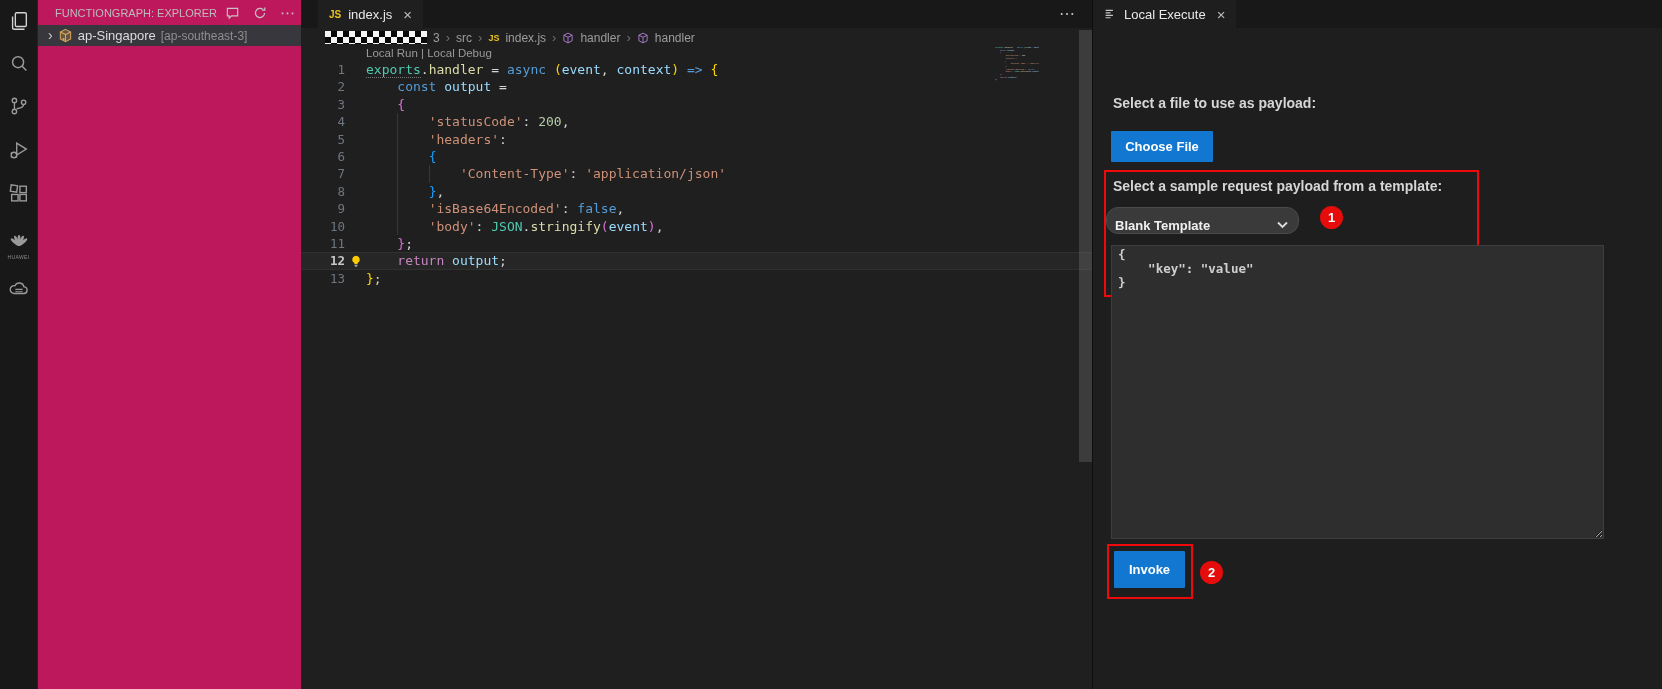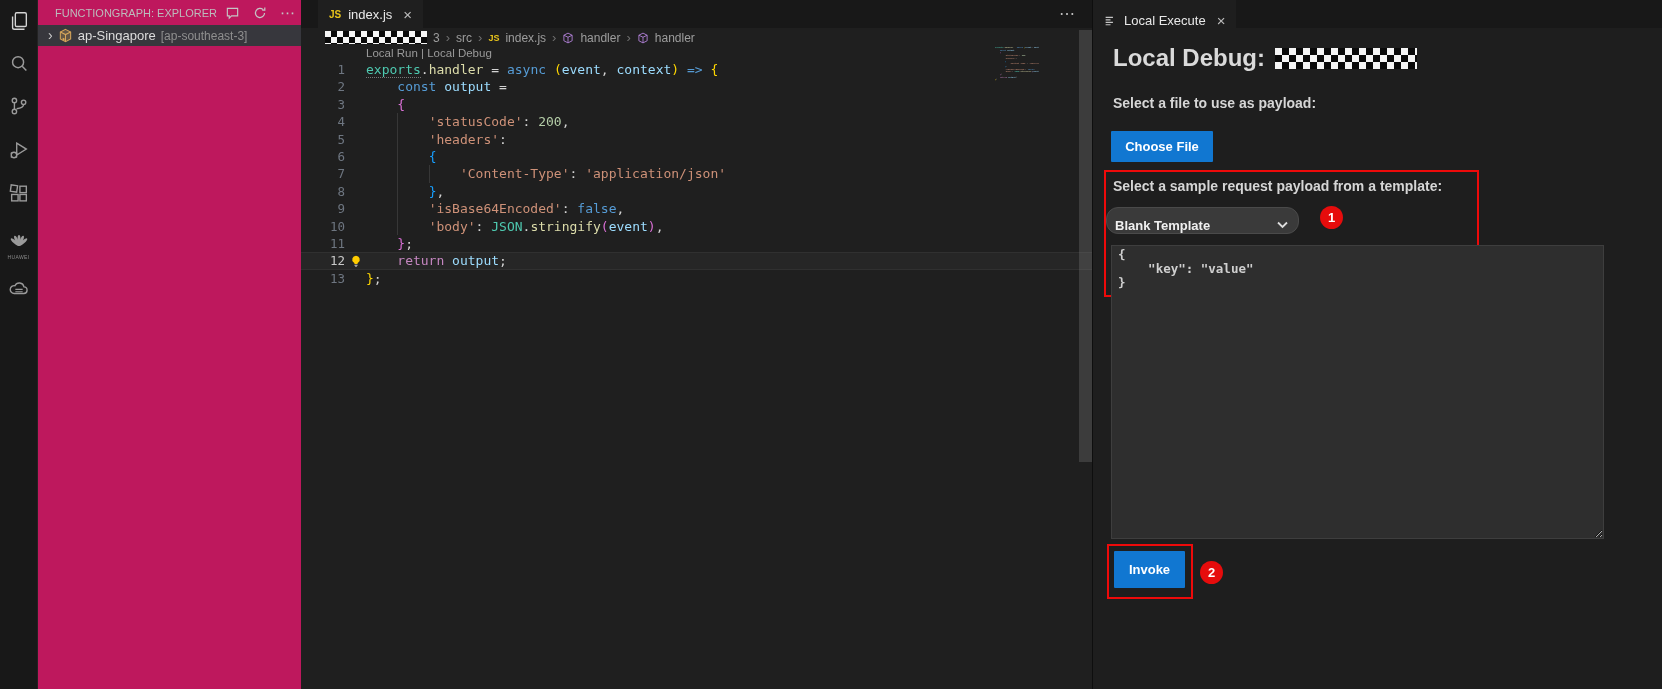--- a/index.html
+++ b/index.html
@@ -32,36 +32,36 @@
   #editor-more{right:15px;top:4px;color:#bdbdbd;font-size:16px;letter-spacing:2px;}
   #breadcrumb{left:24px;top:29px;height:17px;display:flex;align-items:center;gap:6px;font-size:12px;color:#9d9d9d;white-space:nowrap;}
   .bc-sep{color:#6f6f6f;font-size:13px;}
   .checker{background:conic-gradient(#0a0a0a 0 25%, #f5f5f5 0 50%, #0a0a0a 0 75%, #f5f5f5 0) 0 0/14px 14px;}
   #bc-checker{width:102px;height:13px;background-size:12px 12px;}
   #codelens{left:65px;top:47px;font-size:11.5px;color:#9a9a9a;}
   #code{left:0;top:61px;width:791px;font-family:"DejaVu Sans Mono",monospace;font-size:13px;line-height:17.4px;}
   .code-line{display:flex;height:17.4px;}
   .code-line.active{background:rgba(255,255,255,0.035);box-shadow:inset 0 1px 0 #303030, inset 0 -1px 0 #303030;}
   .ln{width:44px;flex:none;text-align:right;color:#6e7681;font-size:12.5px;}
-  .code-line.active .ln{color:#c8c8c8;font-weight:normal;}
+  .code-line.active .ln{color:#c8c8c8;font-weight:bold;}
   .gut{width:21px;flex:none;display:flex;align-items:center;justify-content:center;}
   .txt{white-space:pre;}
   .tk-pl{color:#d4d4d4}.tk-kw{color:#569CD6}.tk-var{color:#9CDCFE}.tk-fn{color:#DCDCAA}
   .tk-cls{color:#4EC9B0}.tk-str{color:#CE9178}.tk-num{color:#B5CEA8}
   .tk-b1{color:#FFD700}.tk-b2{color:#DA70D6}.tk-b3{color:#179FFF}.tk-ctl{color:#C586C0}
   .tk-hint{border-bottom:1px dotted #777;}
   .iguide{position:absolute;width:1px;background:#373737;}
   #minimap{left:694px;top:46px;width:44px;height:38px;overflow:hidden;}
   #minimap .mcode{transform:scale(0.155);transform-origin:0 0;width:420px;font-family:"DejaVu Sans Mono",monospace;font-size:13px;line-height:17.4px;}
   #escrollbar{left:778px;top:30px;width:13px;height:432px;background:rgba(121,121,121,0.33);}
 
   
   #panel{left:1092px;top:0;width:570px;height:689px;background:#1e1e1e;border-left:1px solid #0e0e0e;box-sizing:border-box;}
   #ptabbar{left:0;top:0;width:570px;height:28px;background:#181818;}
-  #ptab{left:0;top:0;height:28px;background:#1e1e1e;display:flex;align-items:flex-end;gap:7px;padding:0 11px;}
+  #ptab{left:0;top:0;height:28px;background:#1e1e1e;display:flex;align-items:center;gap:7px;padding:0 11px;}
   #p-title-row{left:20px;top:44px;display:flex;align-items:center;gap:10px;}
   #p-title{font-size:24px;font-weight:bold;color:#dadada;margin:0;white-space:nowrap;}
   #title-checker{width:142px;height:21px;}
   .p-label{position:absolute;left:20px;font-size:14px;font-weight:bold;color:#d6d6d6;white-space:nowrap;}
   .blue-btn{position:absolute;background:#1177d1;color:#ffffff;font-weight:bold;font-size:13px;border:none;
             font-family:"Liberation Sans",sans-serif;cursor:pointer;border-radius:1px;}
   #red-rect-1{left:11px;top:170px;width:375px;height:127px;border:2px solid #ee0a0a;box-sizing:border-box;}
   #red-rect-2{left:14px;top:544px;width:86px;height:55px;border:2px solid #ee0a0a;box-sizing:border-box;}
   #template-select{position:absolute;left:13px;top:207px;width:193px;height:27px;background:#3a3a3a;color:#f0f0f0;
             border:1px solid #4a4a4a;border-radius:12px;font-size:13px;font-weight:600;padding:10px 26px 0 8px;
@@ -333,24 +333,20 @@
         <span style="display:flex">
           <svg width="13" height="13" viewBox="0 0 16 16" stroke="#c5c5c5" stroke-width="1.4">
               <path d="M2 3h9M2 6h6M2 9h9M2 12h6"></path>
             </svg>
         </span>
         <span class="tab-label">Local Execute</span>
         <span class="tab-close">×</span>
       </div>
     </div>
 
-    <div id="p-title-row" class="abs">
-      <h1 id="p-title">Local Debug:</h1>
-      <span id="title-checker" class="checker"></span>
-    </div>
 
     <div class="p-label" style="top:95px">Select a file to use as payload:</div>
     <button id="choose-file-btn" class="blue-btn">Choose File</button>
 
     <div id="red-rect-1" class="abs"></div>
     <div class="p-label" style="top:178px">Select a sample request payload from a template:</div>
 
     <select id="template-select"><option>Blank Template</option></select>
     <span id="select-chevron" class="abs">
       <svg width="11" height="8" viewBox="0 0 11 8" fill="none">

